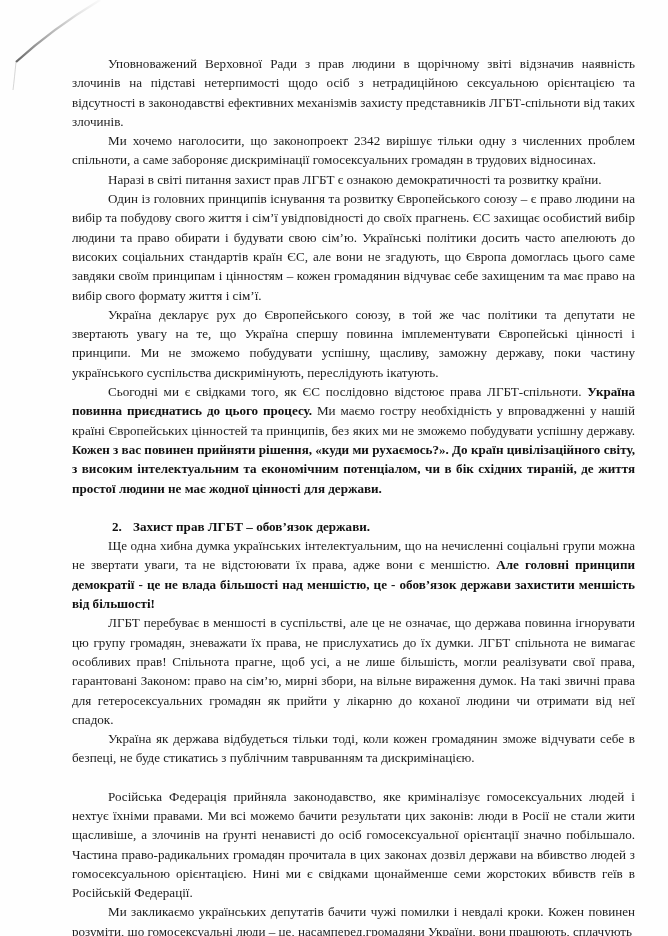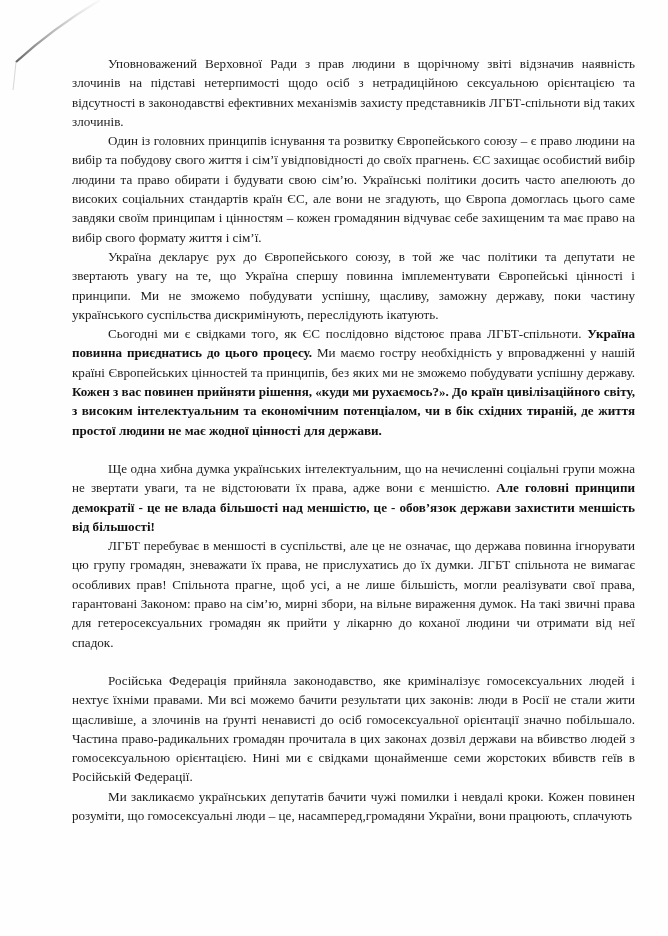--- a/index.html
+++ b/index.html
@@ -39,28 +39,34 @@
         <stop offset="1" stop-color="#ccc" stop-opacity="0.1"></stop>
       </linearGradient>
     </defs>
     <path d="M16 62 C 40 40, 70 18, 100 0" stroke="url(#fg)" stroke-width="2.2" fill="none"></path>
     <path d="M16 62 C 15 72, 14 82, 13 90" stroke="#bbb" stroke-width="1" fill="none" opacity="0.6"></path>
   </svg>
 
   <div class="content">
     <div id="sec1">
         <p><span>Уповноважений Верховної Ради з прав людини в щорічному звіті відзначив наявність злочинів на підставі нетерпимості щодо осіб з нетрадиційною сексуальною орієнтацією та відсутності в законодавстві ефективних механізмів захисту представників ЛГБТ-спільноти від таких злочинів.</span></p>
+        <p><span>Ми хочемо наголосити, що законопроект 2342 вирішує тільки одну з численних проблем спільноти, а саме забороняє дискримінації гомосексуальних громадян в трудових відносинах.</span></p>
+        <p><span>Наразі в світі питання захист прав ЛГБТ є ознакою демократичності та розвитку країни.</span></p>
         <p><span>Один із головних принципів існування та розвитку Європейського союзу – є  право людини на вибір та побудову свого життя і сім’ї увідповідності до своїх прагнень. ЄС захищає особистий вибір людини та право обирати і будувати свою сім’ю. Українські політики досить часто апелюють до високих соціальних стандартів країн ЄС, але вони не згадують, що Європа домоглась цього саме завдяки своїм принципам і цінностям – кожен громадянин відчуває себе захищеним та має право на вибір свого формату життя і сім’ї.</span></p>
         <p><span>Україна декларує рух до Європейського союзу, в той же час політики та депутати не звертають увагу на те, що Україна спершу повинна імплементувати Європейські цінності і принципи. Ми не зможемо побудувати успішну, щасливу, заможну державу, поки частину українського суспільства дискримінують, переслідують ікатують.</span></p>
         <p><span>Сьогодні ми є свідками того, як ЄС послідовно відстоює права ЛГБТ-спільноти. </span><b>Україна повинна приєднатись до цього процесу.</b><span> Ми маємо гостру необхідність  у впровадженні у нашій країні Європейських цінностей та принципів, без яких ми не зможемо побудувати успішну державу. </span><b>Кожен з вас повинен прийняти рішення, «куди ми рухаємось?». До країн цивілізаційного світу, з високим інтелектуальним та економічним потенціалом, чи в бік східних тираній, де життя простої людини не має жодної цінності для держави.</b></p>
       </div>
     <div class="gap"></div>
+    <h3>
+      <span class="num">2.</span><span>Захист прав ЛГБТ – обов’язок держави.</span>
+    </h3>
     <div id="sec2">
         <p><span>Ще одна хибна думка українських інтелектуальним, що на нечисленні соціальні групи можна не звертати уваги, та не відстоювати їх права, адже вони є меншістю. </span><b>Але головні принципи демократії - це не влада більшості над меншістю, це - обов’язок держави захистити меншість від більшості!</b></p>
         <p><span>ЛГБТ перебуває в меншості в суспільстві, але це не означає, що держава повинна ігнорувати цю групу громадян, зневажати їх права, не прислухатись до їх думки. ЛГБТ спільнота не вимагає особливих прав! Спільнота  прагне, щоб усі, а не лише більшість, могли реалізувати свої права, гарантовані Законом: право на сім’ю, мирні збори, на вільне вираження думок. На такі звичні права для гетеросексуальних громадян як прийти у лікарню до коханої людини чи отримати від неї спадок.</span></p>
+        <p><span>Україна як держава відбудеться тільки тоді, коли кожен громадянин зможе відчувати себе в безпеці, не буде стикатись з публічним таврuванням та дискримінацією.</span></p>
       </div>
     <div class="gap"></div>
     <div id="sec3">
         <p><span>Російська Федерація прийняла законодавство, яке криміналізує гомосексуальних людей і нехтує їхніми правами. Ми всі можемо бачити результати цих законів: люди в Росії не стали жити щасливіше, а злочинів на ґрунті ненависті до осіб гомосексуальної орієнтації значно побільшало. Частина право-радикальних громадян прочитала в цих законах дозвіл держави на вбивство людей з гомосексуальною орієнтацією. Нині ми є свідками щонайменше семи жорстоких вбивств геїв в Російській Федерації.</span></p>
         <p><span>Ми закликаємо українських депутатів бачити чужі помилки і невдалі кроки. Кожен повинен розуміти, що гомосексуальні люди – це, насамперед,громадяни України, вони працюють, сплачують</span></p>
       </div>
   </div>
 </div>
 
 </body></html>

